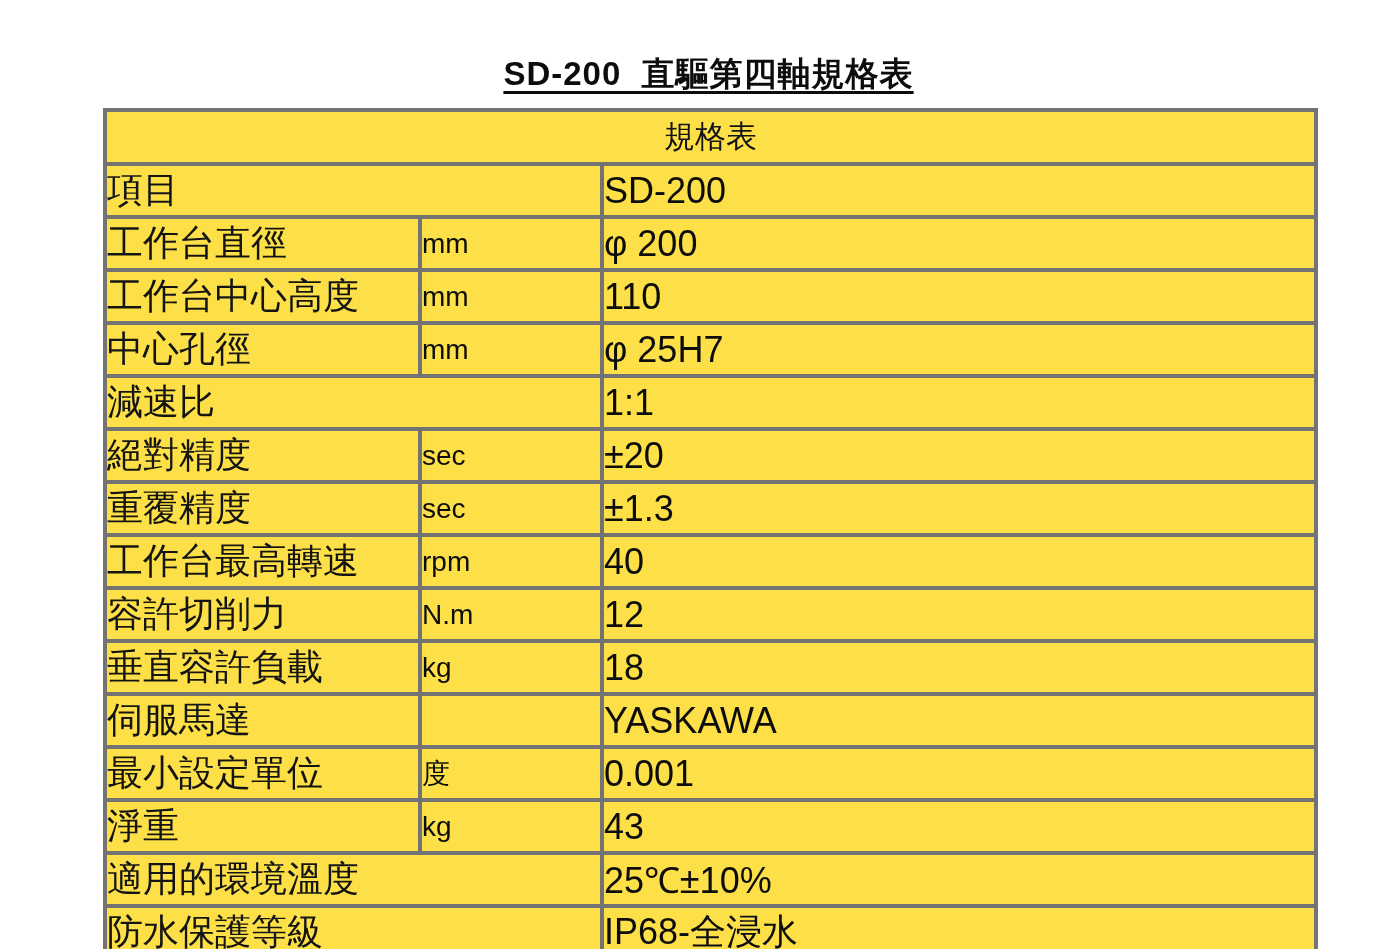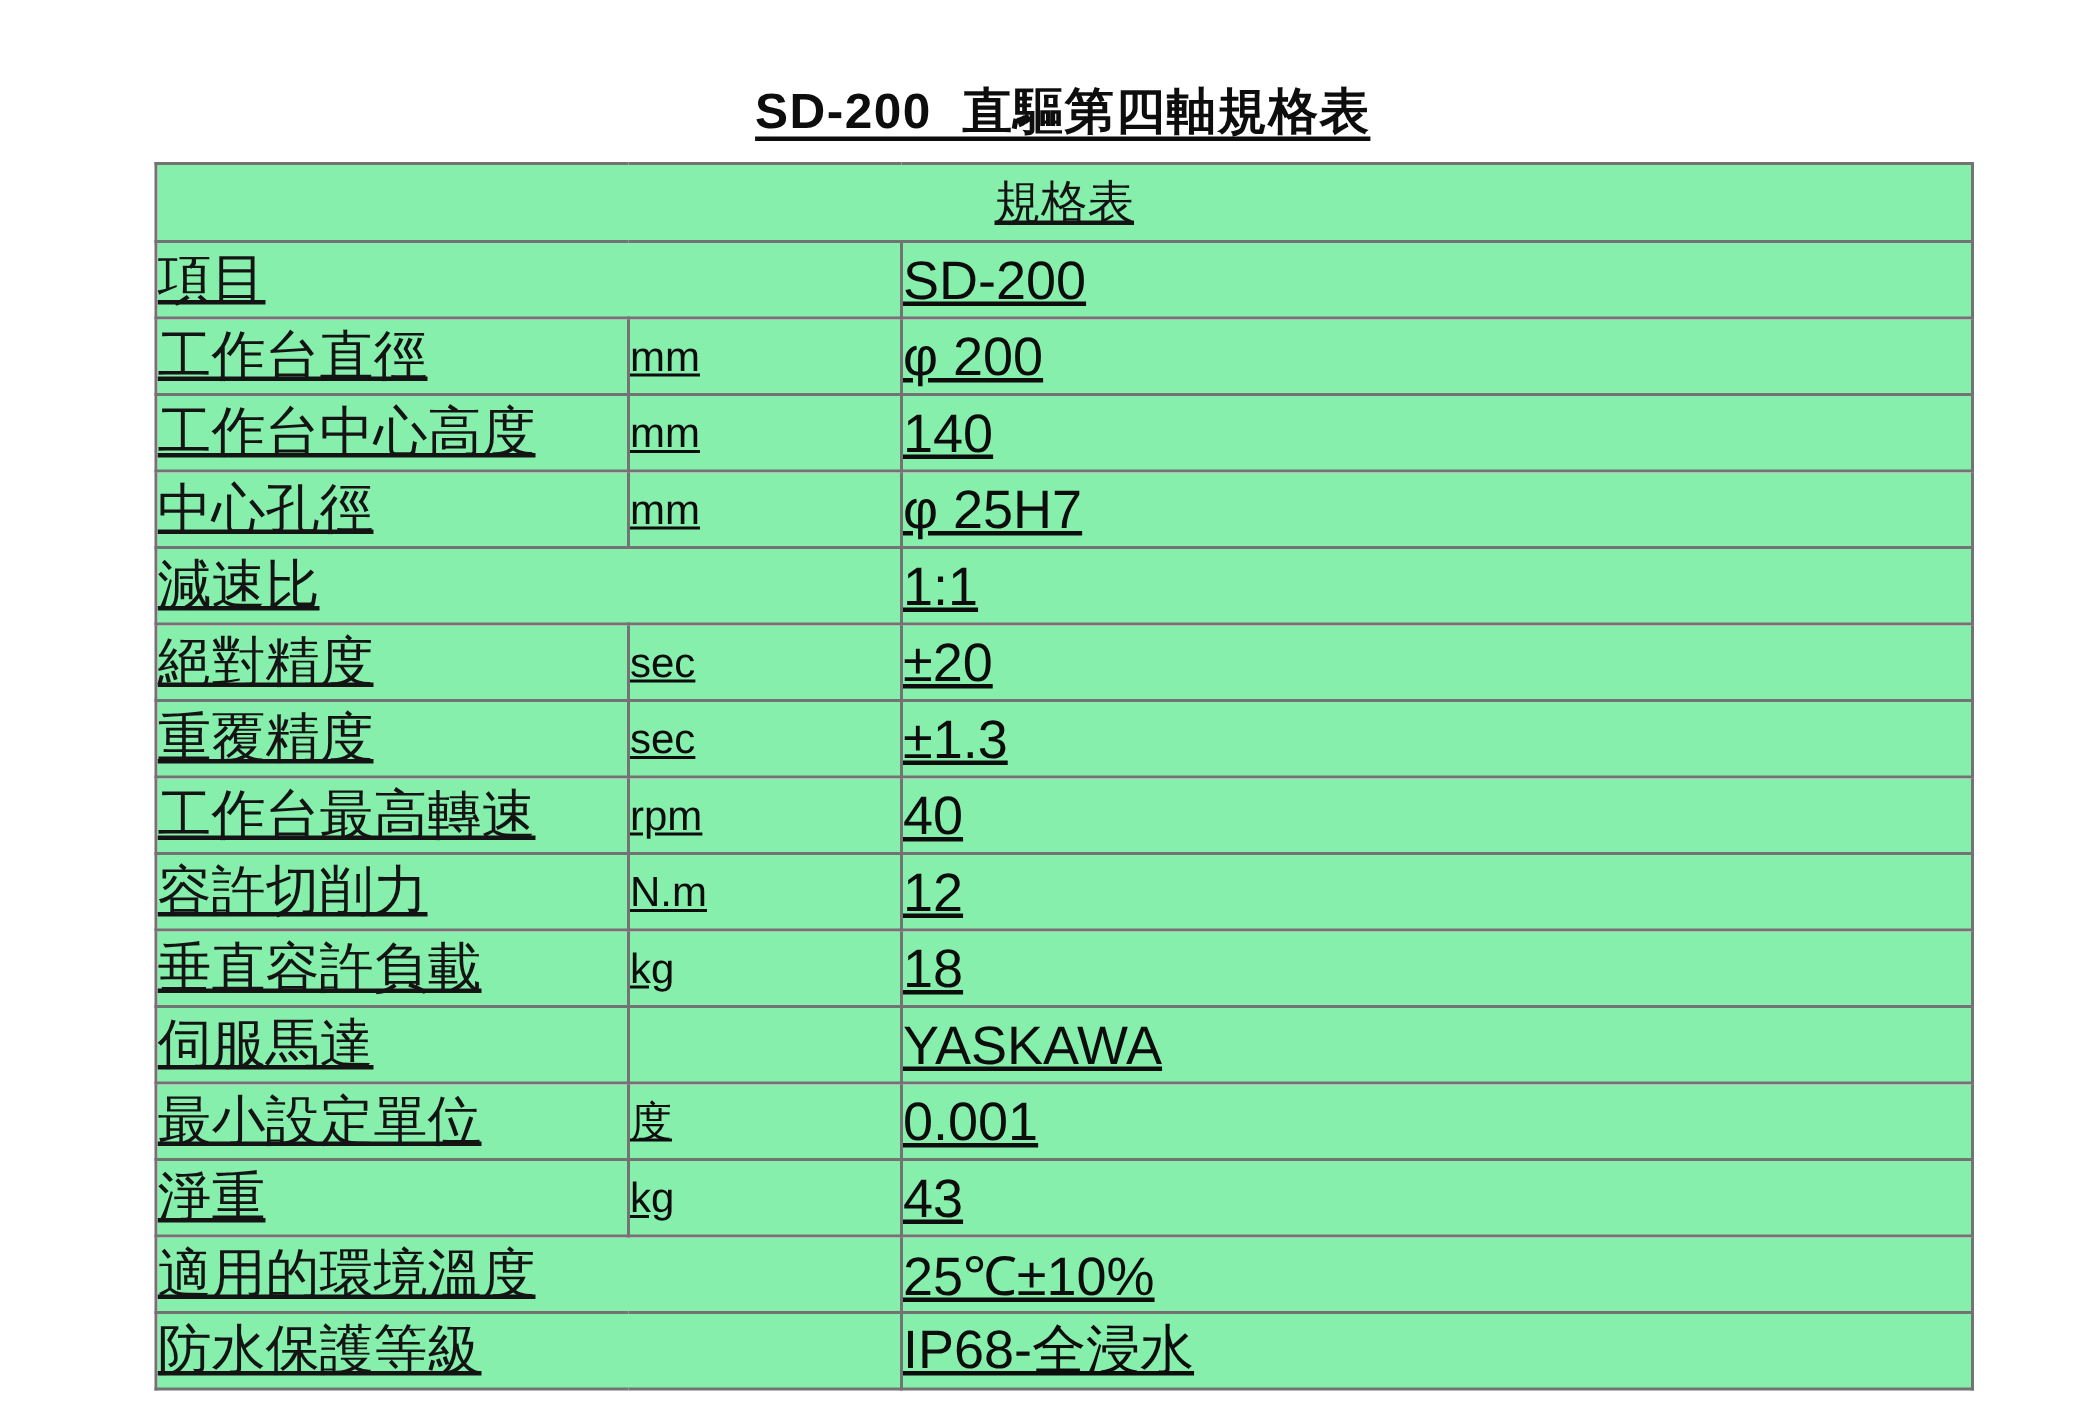--- a/index.html
+++ b/index.html
@@ -41,26 +41,25 @@
     width: 1211px;
     border-collapse: collapse;
     table-layout: fixed;
     background: #ffffff;
   }
   table.spec-table col.c-label { width: 315px; }
   table.spec-table col.c-unit  { width: 182px; }
   table.spec-table col.c-value { width: 714px; }
   table.spec-table th,
   table.spec-table td {
-    border: 2px solid #737373;
+    border: 4px solid #737373;
     padding: 0;
     vertical-align: middle;
-    background: #86efac;
+    background: #fde047;
     overflow: hidden;
-    text-decoration: underline;
   }
   th.table-header {
     height: 50px;
     font-family: "Liberation Serif", "DejaVu Serif", serif;
     font-weight: normal;
     font-size: 31px;
     text-align: center;
     color: #141414;
     border-bottom-width: 3px;
   }
@@ -112,21 +111,21 @@
           <td class="cell value">SD-200</td>
         </tr>
         <tr>
           <td class="cell label">工作台直徑</td>
           <td class="cell unit">mm</td>
           <td class="cell value">φ 200</td>
         </tr>
         <tr>
           <td class="cell label">工作台中心高度</td>
           <td class="cell unit">mm</td>
-          <td class="cell value">140</td>
+          <td class="cell value">110</td>
         </tr>
         <tr>
           <td class="cell label">中心孔徑</td>
           <td class="cell unit">mm</td>
           <td class="cell value">φ 25H7</td>
         </tr>
         <tr>
           <td class="cell label" colspan="2">減速比</td>
           <td class="cell value">1:1</td>
         </tr>

